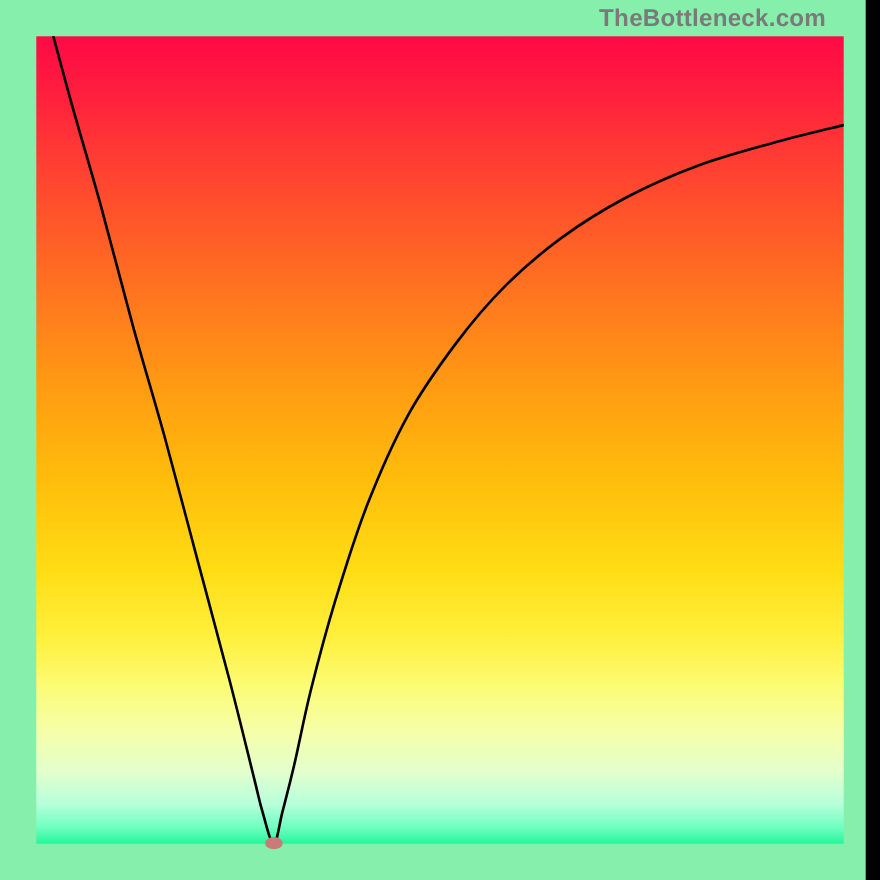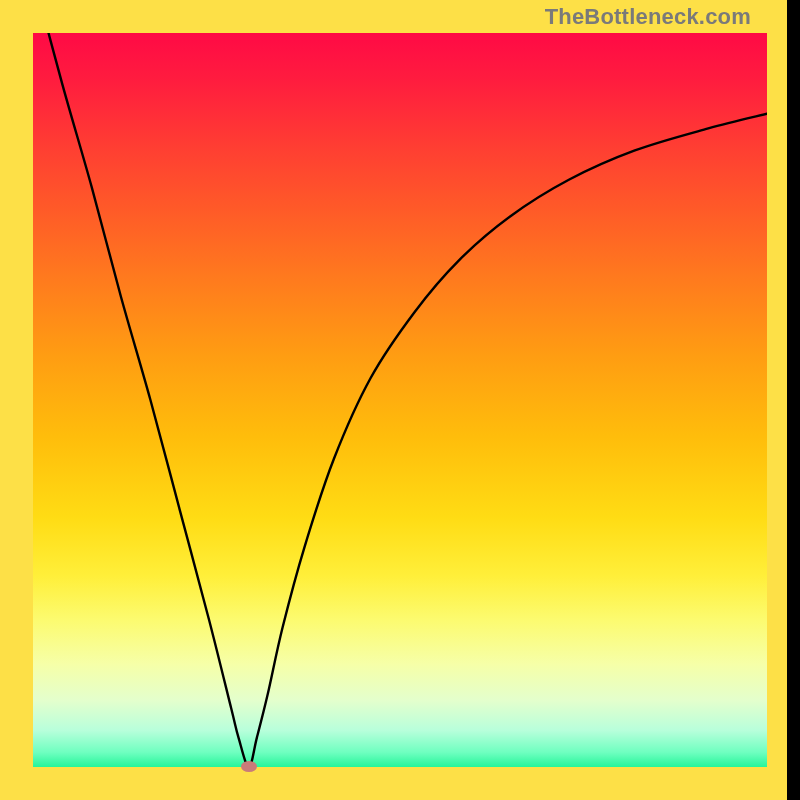--- a/index.html
+++ b/index.html
@@ -1,21 +1,21 @@
 <!DOCTYPE html>
 <html><head>
 <meta charset="utf-8">
 <style>
   * { margin: 0; padding: 0; box-sizing: border-box; }
   html, body { width: 800px; height: 800px; overflow: hidden; }
   body { background: #000; }
   .frame {
     width: 787px;
     height: 800px;
-    background: #fde047;
+    background: #86efac;
     position: relative;
   }
   .plot-area {
     position: absolute;
     left: 33px;
     top: 33px;
     width: 734px;
     height: 734px;
     background: linear-gradient(to bottom,
       #ff0a45 0%,

